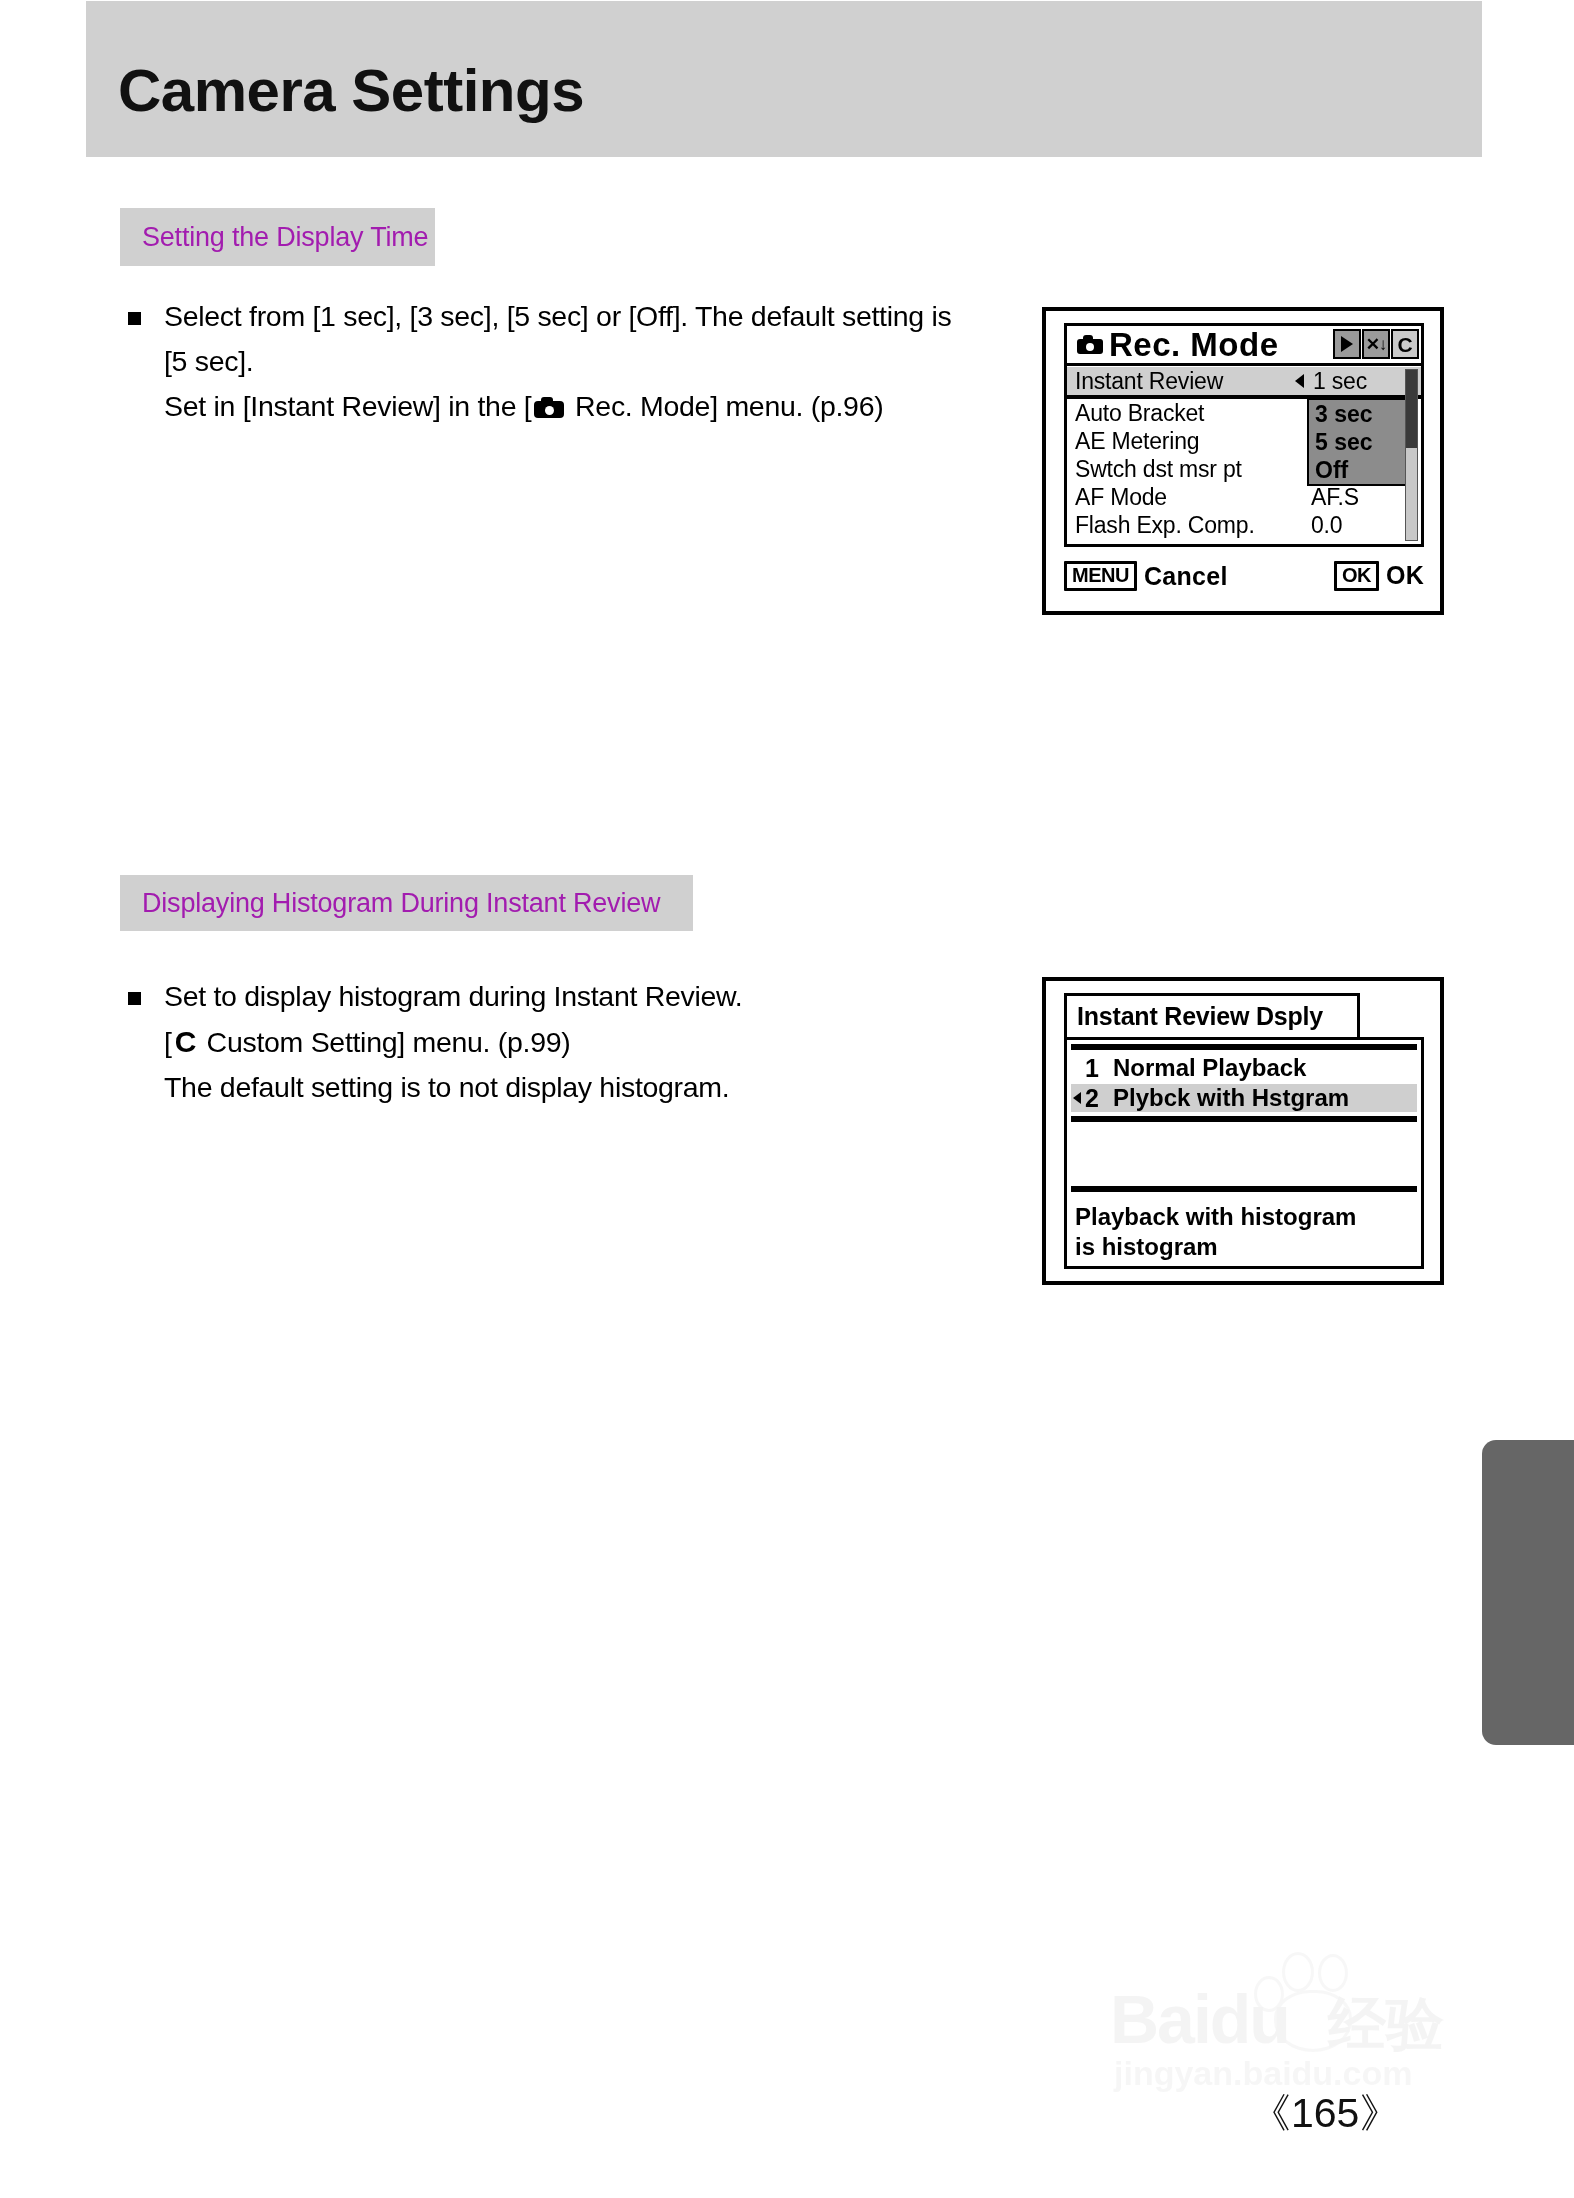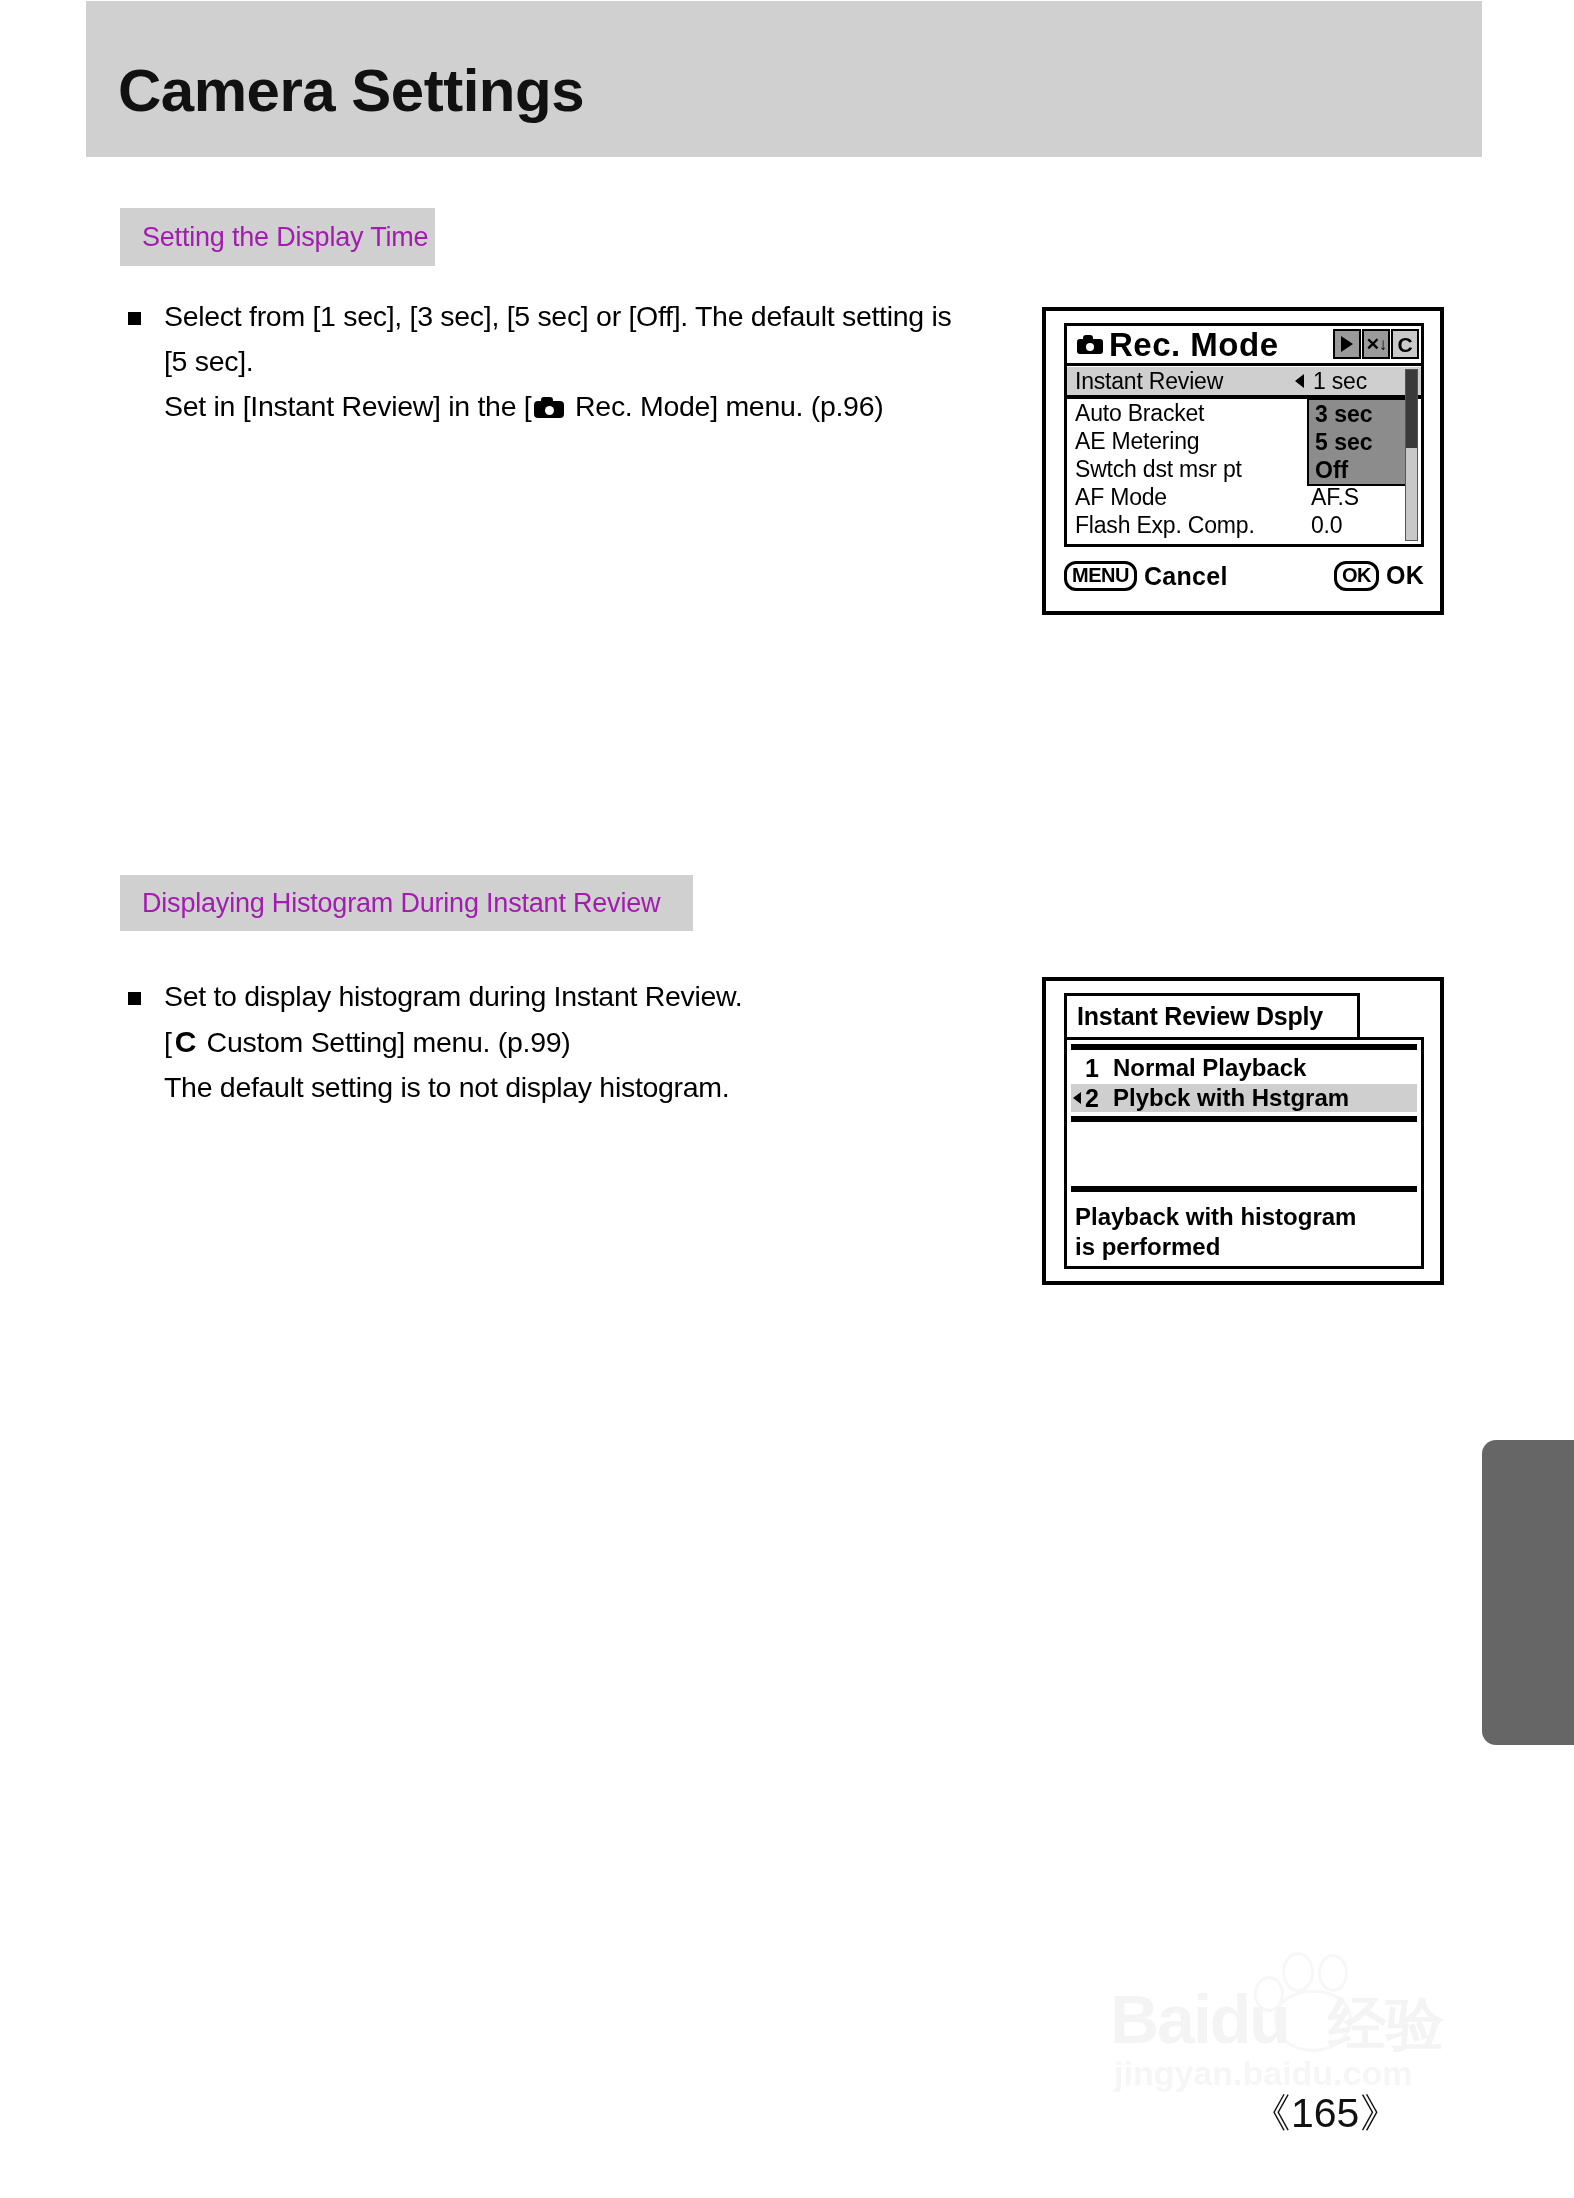--- a/index.html
+++ b/index.html
@@ -252,21 +252,21 @@
 
   .rec-footer {
     position: absolute;
     left: 0; right: 0; bottom: 0;
     height: 46px;
     display: flex;
     align-items: center;
   }
   .btn-pill {
     border: 3px solid #000;
-    border-radius: 12px;
+    border-radius: 1px;
     padding: 0px 5px 1px 5px;
     font-size: 20px;
     font-weight: bold;
     line-height: 1.15;
     letter-spacing: -0.5px;
   }
   .footer-txt {
     font-size: 25px;
     font-weight: bold;
     margin-left: 7px;
@@ -526,21 +526,21 @@
       <div class="dsply-opt sel" style="top:44px;">
         <span class="caret"></span>
         <span class="num">2</span>
         <span>Plybck with Hstgram</span>
       </div>
 
       <div class="dsply-rule" style="top:76px;"></div>
       <div class="dsply-rule" style="top:146px;"></div>
 
       <div class="dsply-desc" style="top:162px;">Playback with histogram</div>
-      <div class="dsply-desc" style="top:192px;">is performed</div>
+      <div class="dsply-desc" style="top:192px;">is histogram</div>
     </div>
 
   </div>
 </div>
 
 <div class="thumb-tab"></div>
 
 <div class="watermark">
   <span class="wm-paw">
     <i style="left:22px; top:0px;  width:26px; height:34px;"></i>

